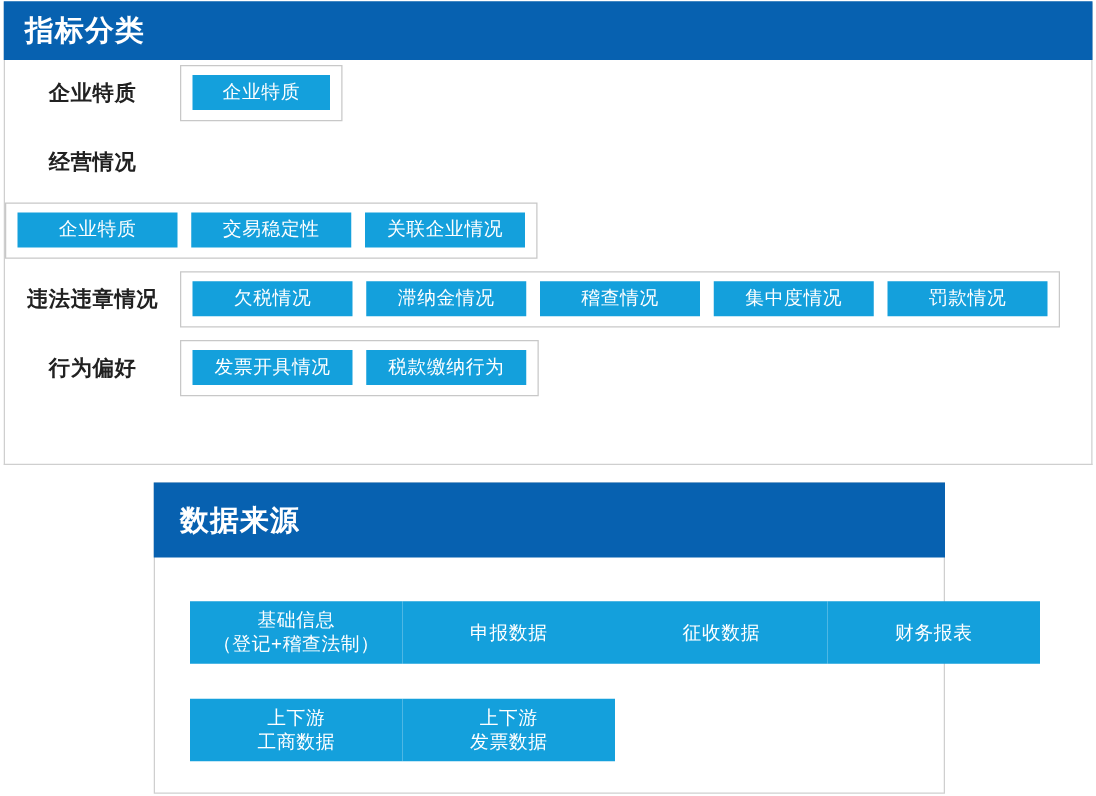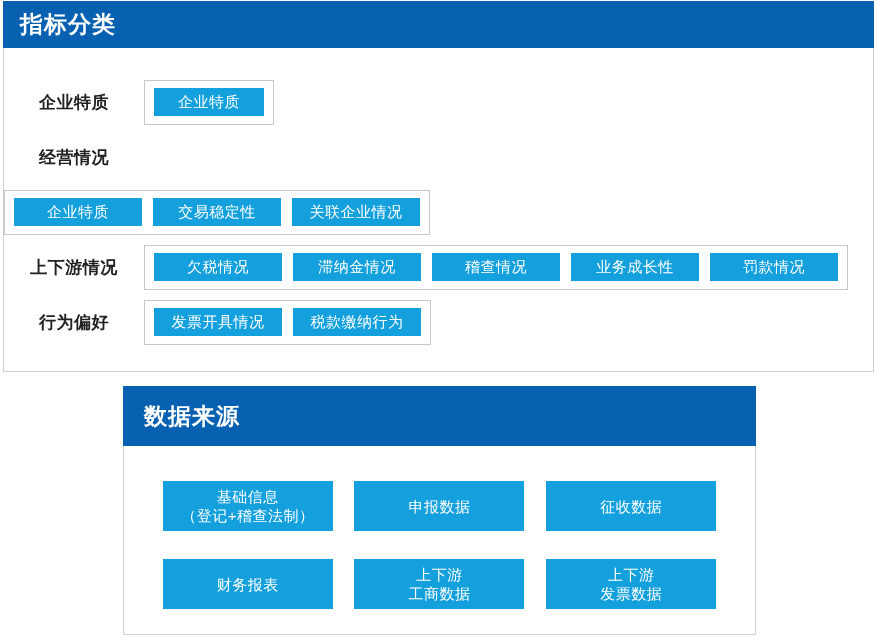--- a/index.html
+++ b/index.html
@@ -39,24 +39,24 @@
     left: 3px;
     top: 2px;
     width: 871px;
     height: 370px;
     border-top: none;
     border-left: 1px solid #cfcfcf;
   }
   #indicator-panel .panel-header {
     height: 47px;
     padding-left: 17px;
-    margin: -1px -1px 16px -1px;
+    margin: -1px -1px 0 -1px;
   }
   .rows {
-    padding: 12px 0 0 0;
+    padding: 0 0 0 0;
   }
   .row {
     display: flex;
     align-items: center;
     height: 52px;
     margin-bottom: 3px;
   }
   .row-label {
     width: 140px;
     min-width: 140px;
@@ -99,21 +99,21 @@
     width: 633px;
     height: 249px;
   }
   #source-panel .panel-header {
     height: 60px;
     padding-left: 21px;
     margin: -1px -1px 0 -1px;
   }
   .source-grid {
     display: grid;
-    grid-template-columns: repeat(3, 1fr);
+    grid-template-columns: repeat(4, 1fr);
     row-gap: 28px;
     column-gap: 0px;
     padding: 35px 28px 0 28px;
     box-sizing: border-box;
     justify-items: center;
   }
   .source-card {
     background: #14a0dc;
     color: #ffffff;
     width: 170px;
@@ -153,26 +153,26 @@
 
     <div class="row">
       <div class="group-box">
         <span class="chip wide">企业特质</span>
         <span class="chip wide">交易稳定性</span>
         <span class="chip wide">关联企业情况</span>
       </div>
     </div>
 
     <div class="row">
-      <div class="row-label">上下游情况</div>
+      <div class="row-label">违法违章情况</div>
       <div class="group-box">
         <span class="chip wide">欠税情况</span>
         <span class="chip wide">滞纳金情况</span>
         <span class="chip wide">稽查情况</span>
-        <span class="chip wide">业务成长性</span>
+        <span class="chip wide">集中度情况</span>
         <span class="chip wide">罚款情况</span>
       </div>
     </div>
 
     <div class="row">
       <div class="row-label">行为偏好</div>
       <div class="group-box">
         <span class="chip wide">发票开具情况</span>
         <span class="chip wide">税款缴纳行为</span>
       </div>

